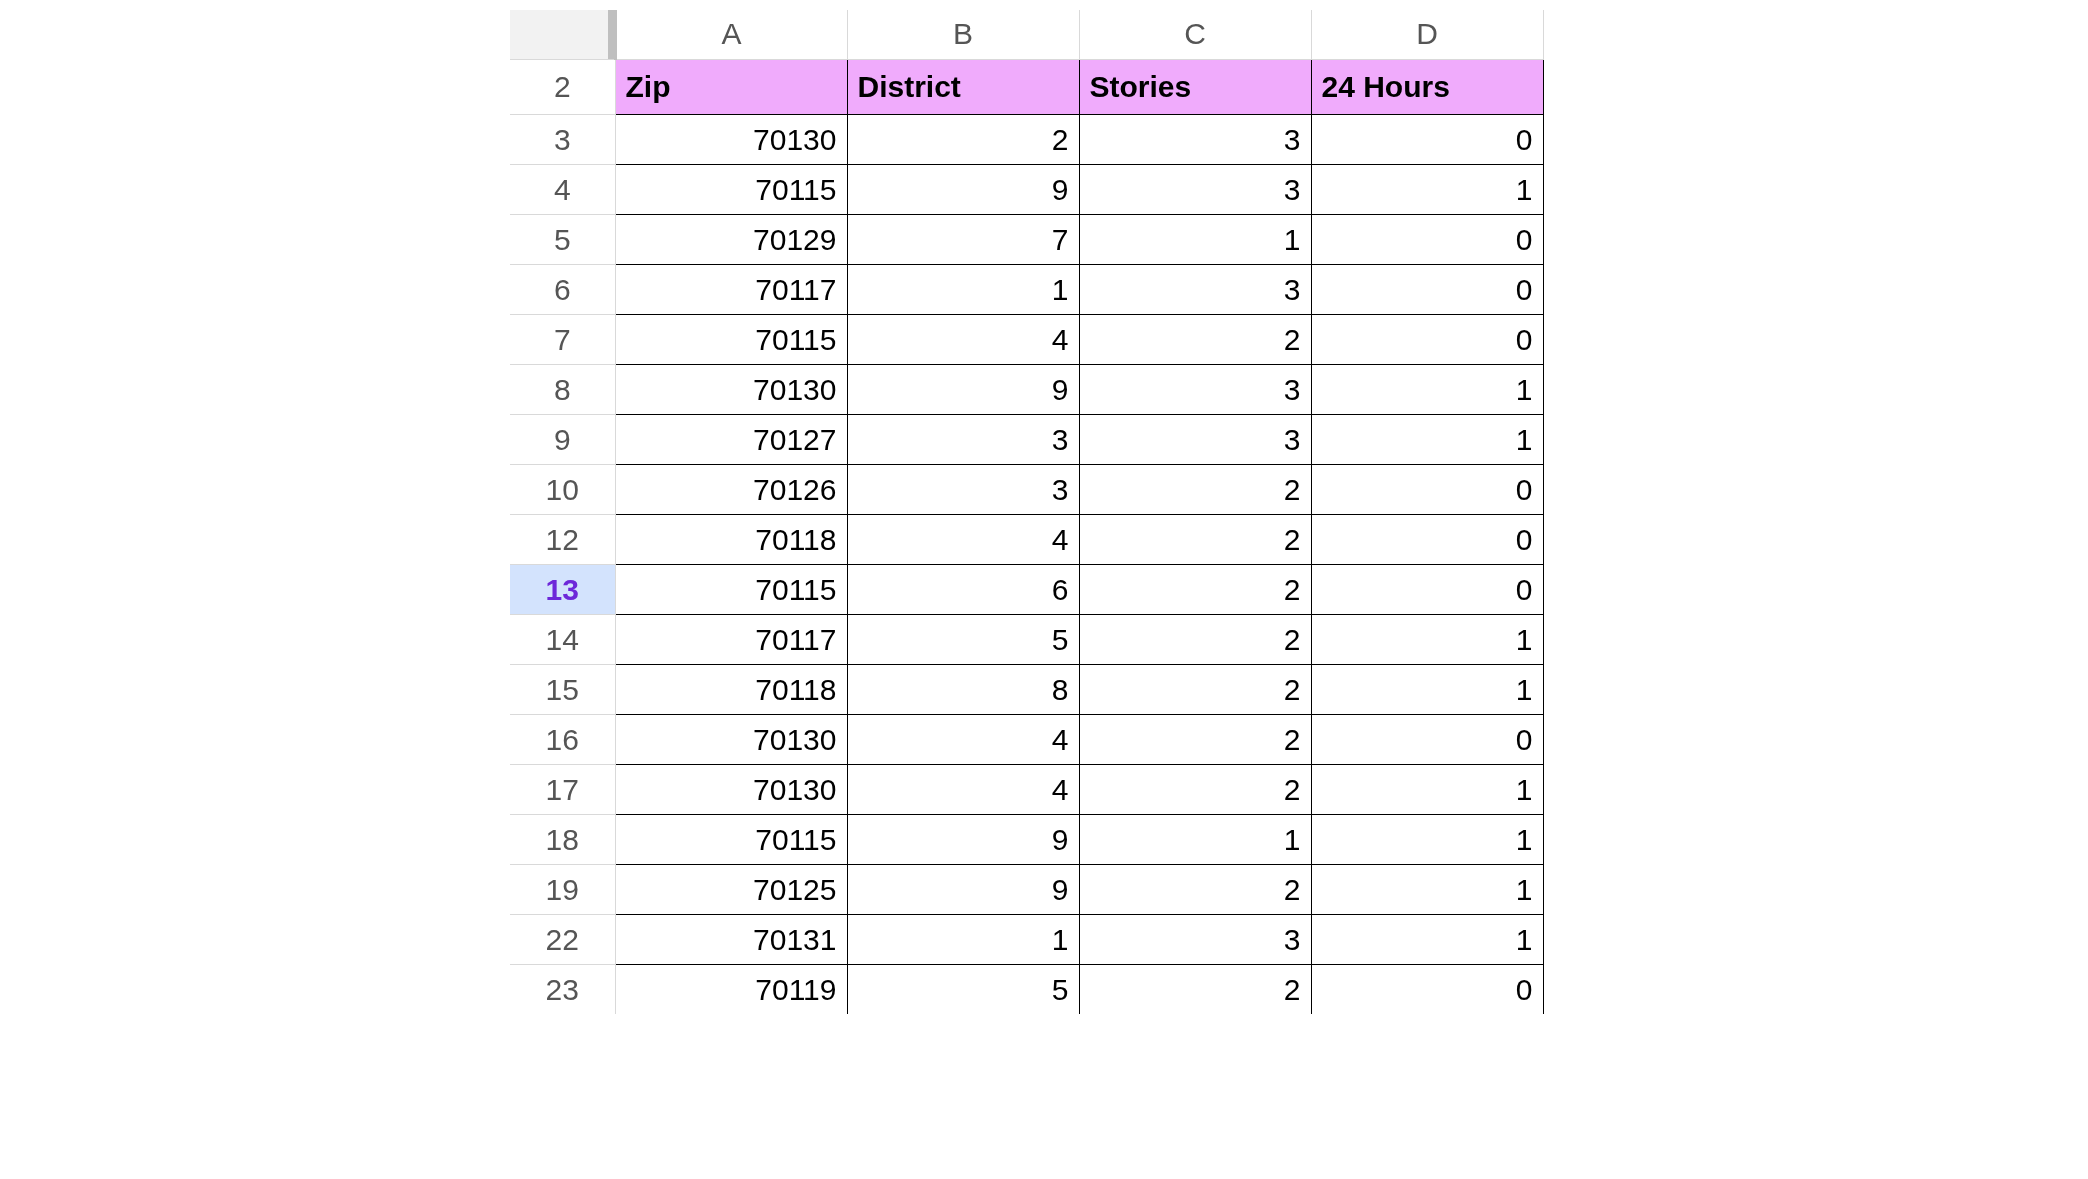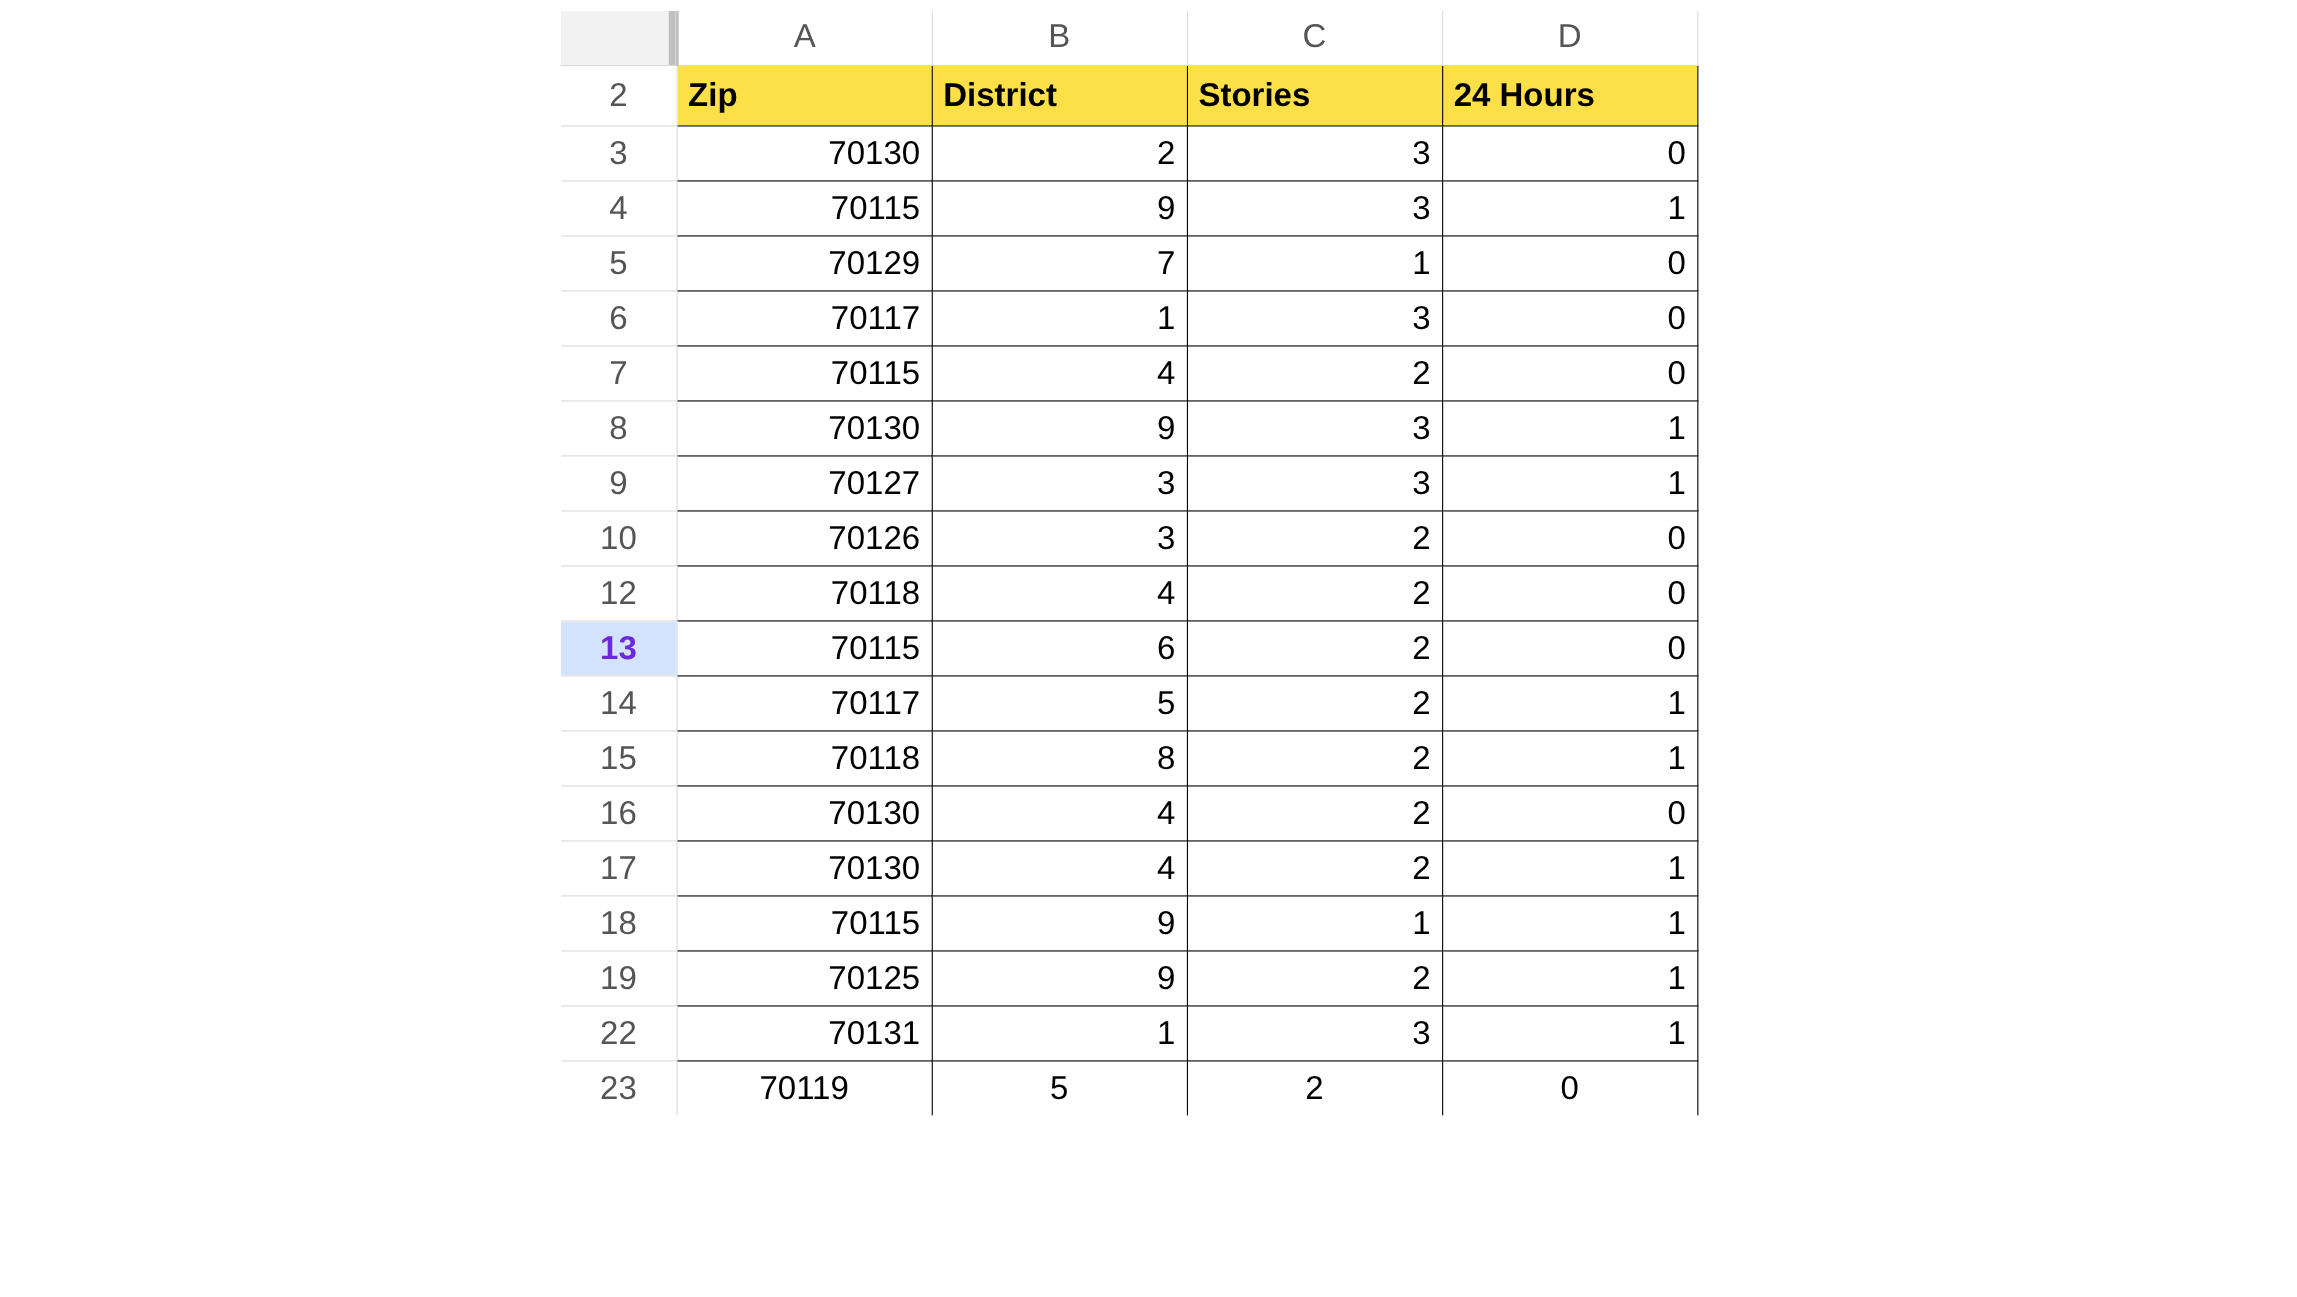--- a/index.html
+++ b/index.html
@@ -72,37 +72,37 @@
     border-right:1px solid #d9d9d9;
   }
   .rowhdr-cell.sel {
     background:#d3e3fd;
     color:#6d28d9;
     font-weight:700;
   }
 
   
   .field-hdr {
-    background:#fde047;
+    background:#f0abfc;
     font-weight:700;
     text-align:left;
     border:1px solid #000;
     height:54px !important;
     line-height:54px !important;
   }
 
   
   .cell {
     text-align:right;
     border:1px solid #000;
     background:#fff;
   }
 
   
-  tr.last-row .cell { border-bottom:none;text-align:center; }
+  tr.last-row .cell { border-bottom:none; }
   tr.last-row .rowhdr-cell { border-bottom:none; }
 
 </style>
 </head>
 <body>
 
 <table class="sheet">
   <colgroup>
     <col class="rowhdr">
     <col class="data">

